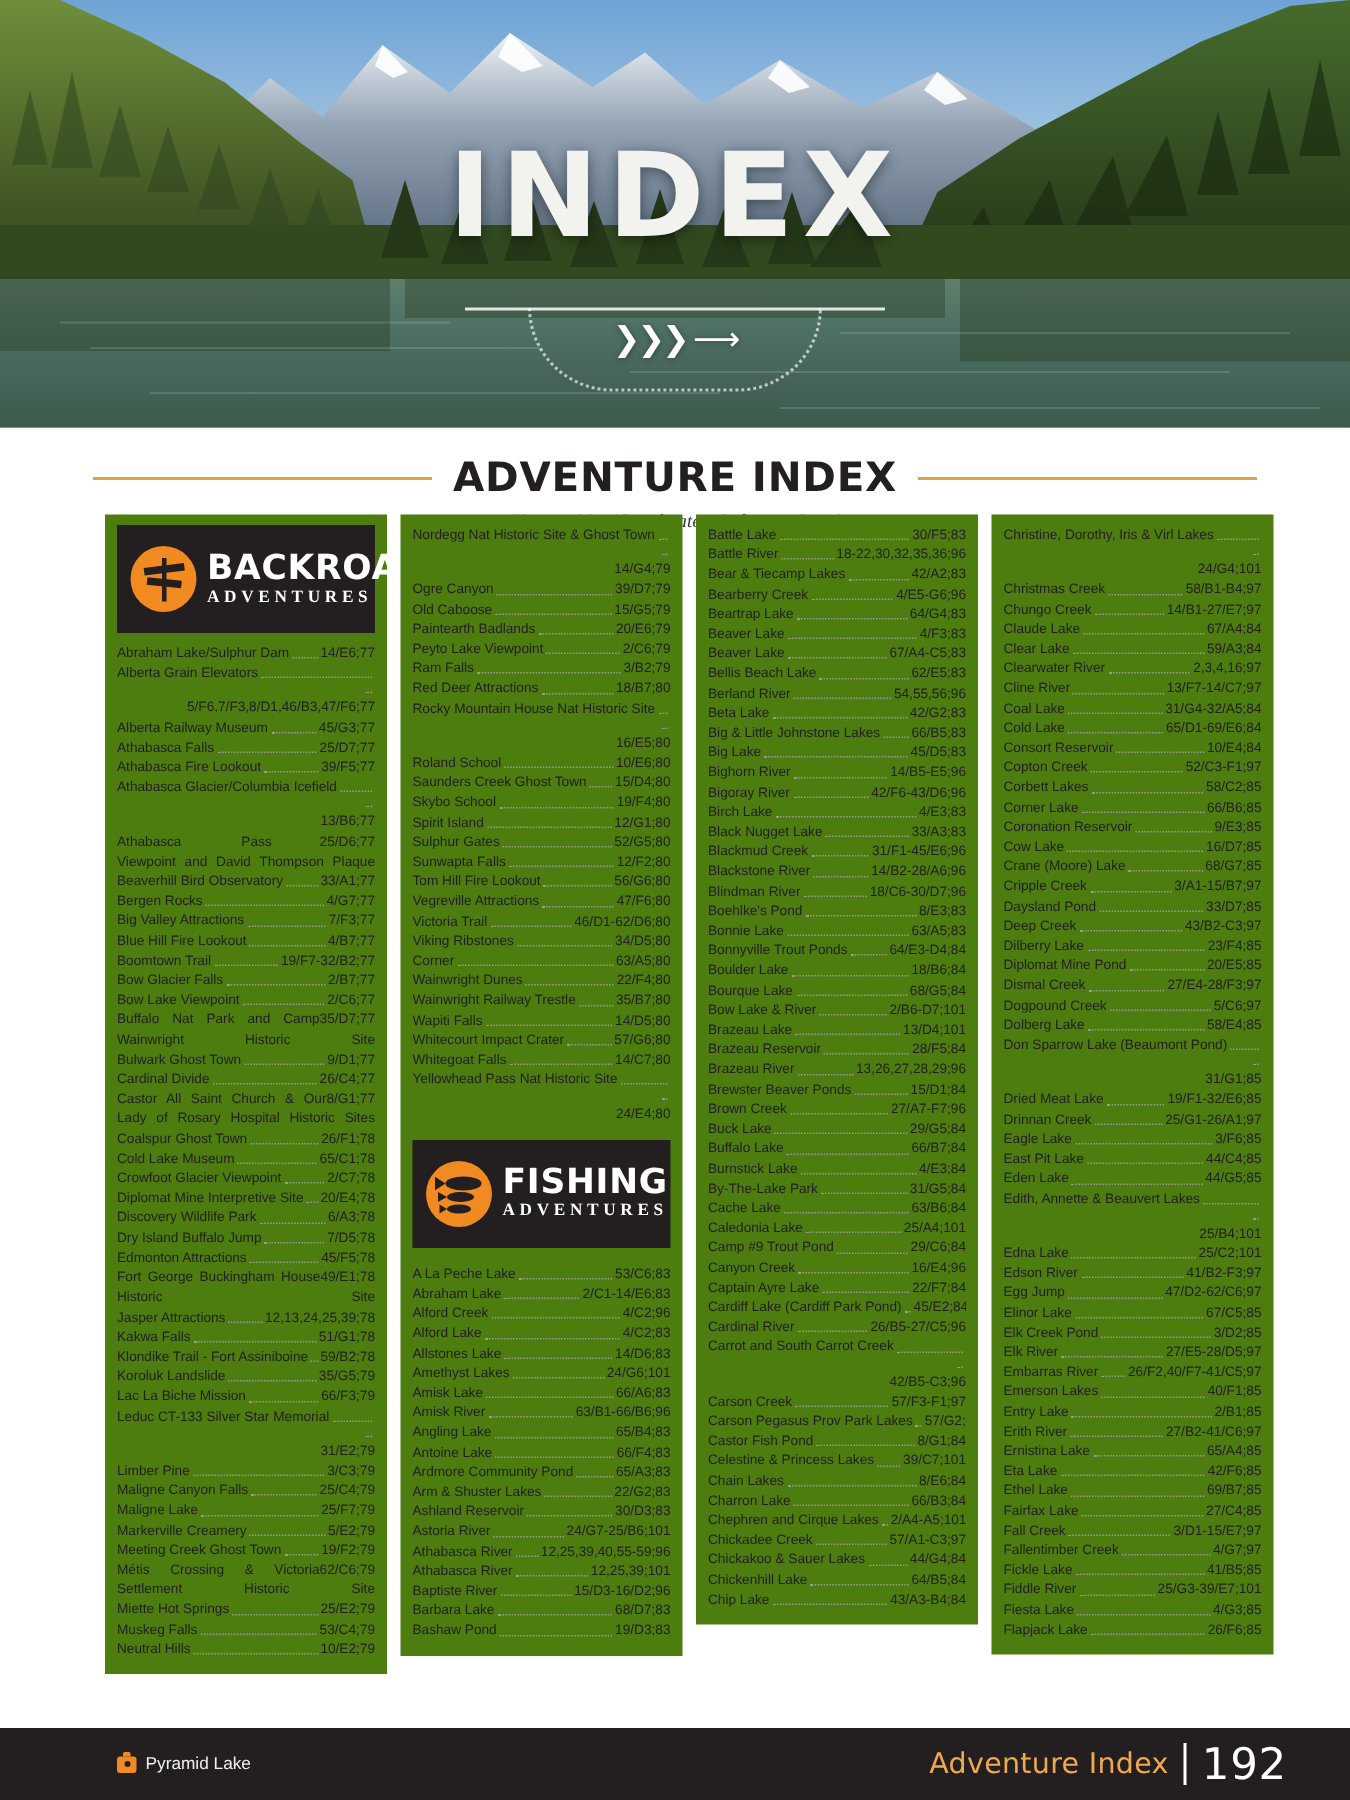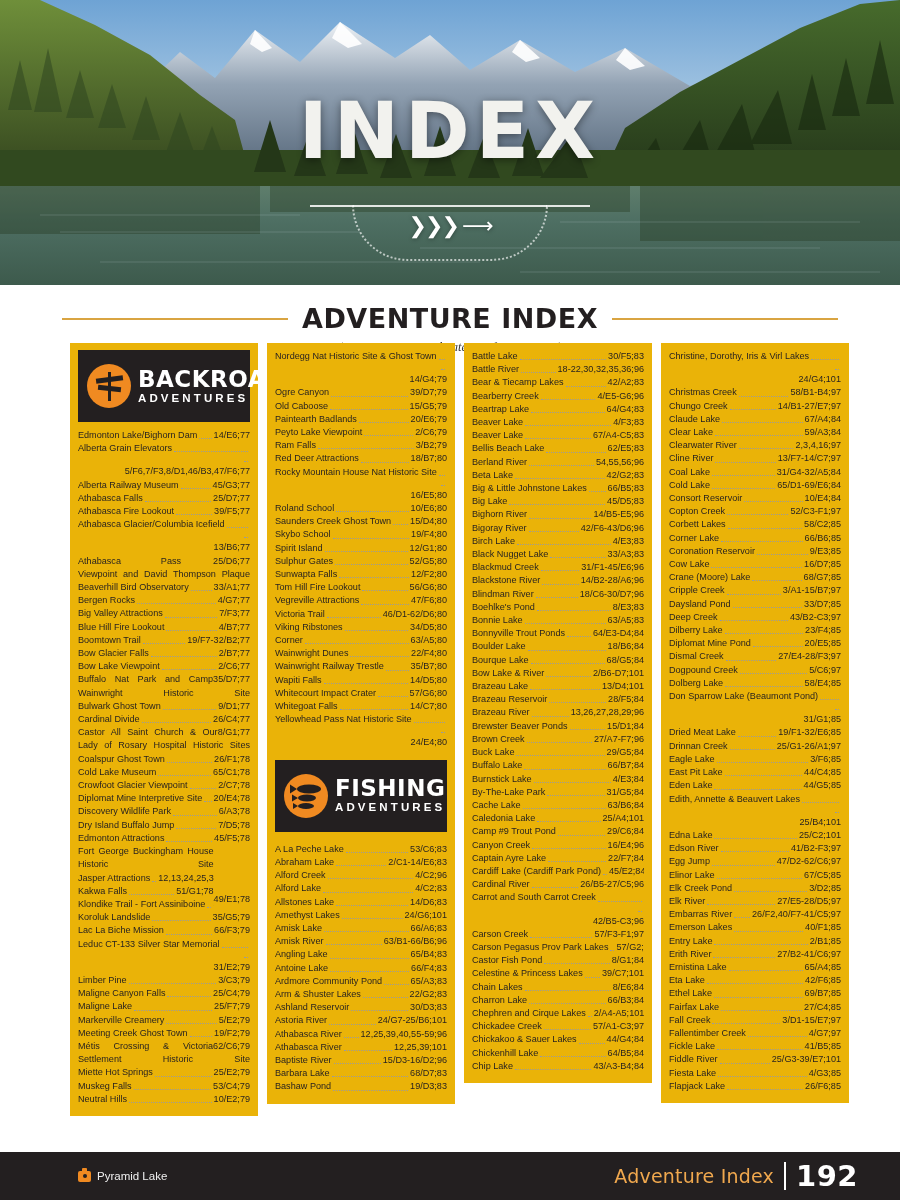--- a/index.html
+++ b/index.html
@@ -73,21 +73,21 @@
   .columns {
     position:absolute;
     left:70px; top:343px;
     width:780px;
     display:flex;
     gap:9px;
     align-items:flex-start;
   }
   .col {
     width:188px;
-    background:#eab308;
+    background:#4d7c0f;
     padding:7px 8px 10px 8px;
   }
 
   
   .brand {
     background:#231f20;
     height:72px;
     display:flex;
     align-items:center;
     gap:7px;
@@ -102,21 +102,21 @@
   }
   .brand-words { line-height:1; }
   .brand-main {
     font-family:"DejaVu Sans", sans-serif;
     font-weight:bold;
     color:#ffffff;
     font-size:23px;
     letter-spacing:.5px;
   }
   .brand-sub {
-    font-family:Liberation Sans, sans-serif;
+    font-family:Liberation Serif, serif;
     font-weight:bold;
     color:#ffffff;
     font-size:11.5px;
     letter-spacing:3.1px;
     margin-top:2px;
   }
 
   
   .signpost { position:absolute; inset:0; }
   .signpost .post { position:absolute; left:21px; top:8px; width:3px; height:29px; background:#231f20; }
@@ -180,21 +180,21 @@
   .footer-right { margin-left:auto; margin-right:42px; display:flex; align-items:center; gap:10px; }
   .footer-label {
     font-family:"DejaVu Sans", sans-serif;
     font-size:19px;
     color:#f0a84e;
     letter-spacing:.2px;
   }
   .footer-div { width:2px; height:28px; background:#ffffff; }
   .page-num {
     font-family:"DejaVu Sans", sans-serif;
-    font-weight:bold;
+    font-weight:normal;
     font-size:29px;
     color:#ffffff;
     letter-spacing:.5px;
   }
 </style>
 </head>
 <body>
 
 <div class="hero">
   <svg viewBox="0 0 900 285" preserveAspectRatio="none">
@@ -303,21 +303,21 @@
             <div class="s2"></div>
           </div>
         </div>
         <div class="brand-words">
           <div class="brand-main">BACKROAD</div>
           <div class="brand-sub">ADVENTURES</div>
         </div>
       </div>
       <div class="entries">
         <div class="entry">
-          <span class="nm">Edmonton Lake/Bighorn Dam</span>
+          <span class="nm">Abraham Lake/Sulphur Dam</span>
           <span class="dots"></span>
           <span class="ref">14/E6;77</span>
         </div>
         <div class="entry">
           <span class="nm">Alberta Grain Elevators</span>
           <span class="dots"></span>
           <span class="ref"></span>
         </div>
         <div class="entry cont">
           <span class="dots"></span>
@@ -423,21 +423,21 @@
         <div class="entry">
           <span class="nm">Dry Island Buffalo Jump</span>
           <span class="dots"></span>
           <span class="ref">7/D5;78</span>
         </div>
         <div class="entry">
           <span class="nm">Edmonton Attractions</span>
           <span class="dots"></span>
           <span class="ref">45/F5;78</span>
         </div>
-        <div class="entry-just"><span style="float: right; margin-top: 48px;">49/E1;78</span><span>Fort George Buckingham House Historic Site </span></div>
+        <div class="entry-just"><span style="float: right;">49/E1;78</span><span>Fort George Buckingham House Historic Site </span></div>
         <div class="entry">
           <span class="nm">Jasper Attractions</span>
           <span class="dots"></span>
           <span class="ref">12,13,24,25,39;78</span>
         </div>
         <div class="entry">
           <span class="nm">Kakwa Falls</span>
           <span class="dots"></span>
           <span class="ref">51/G1;78</span>
         </div>

